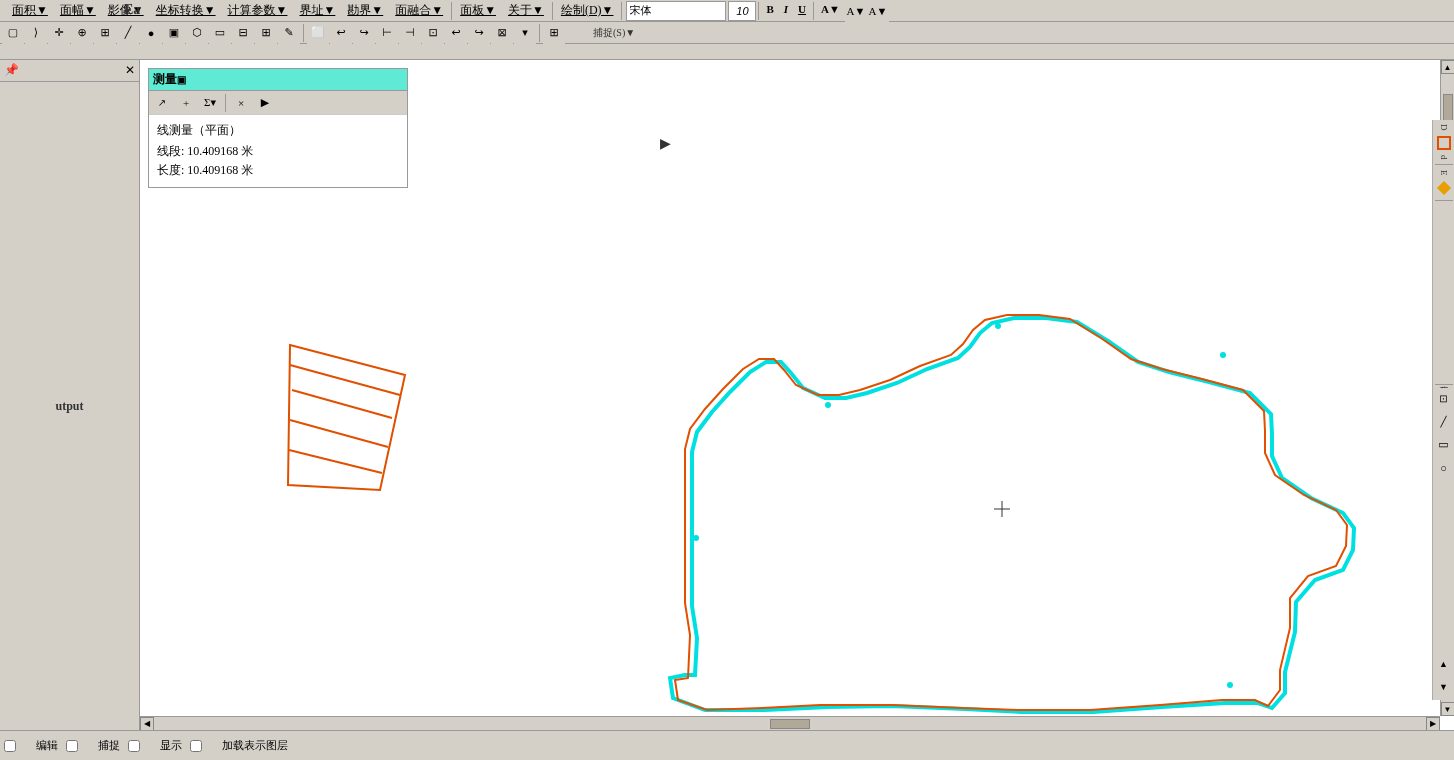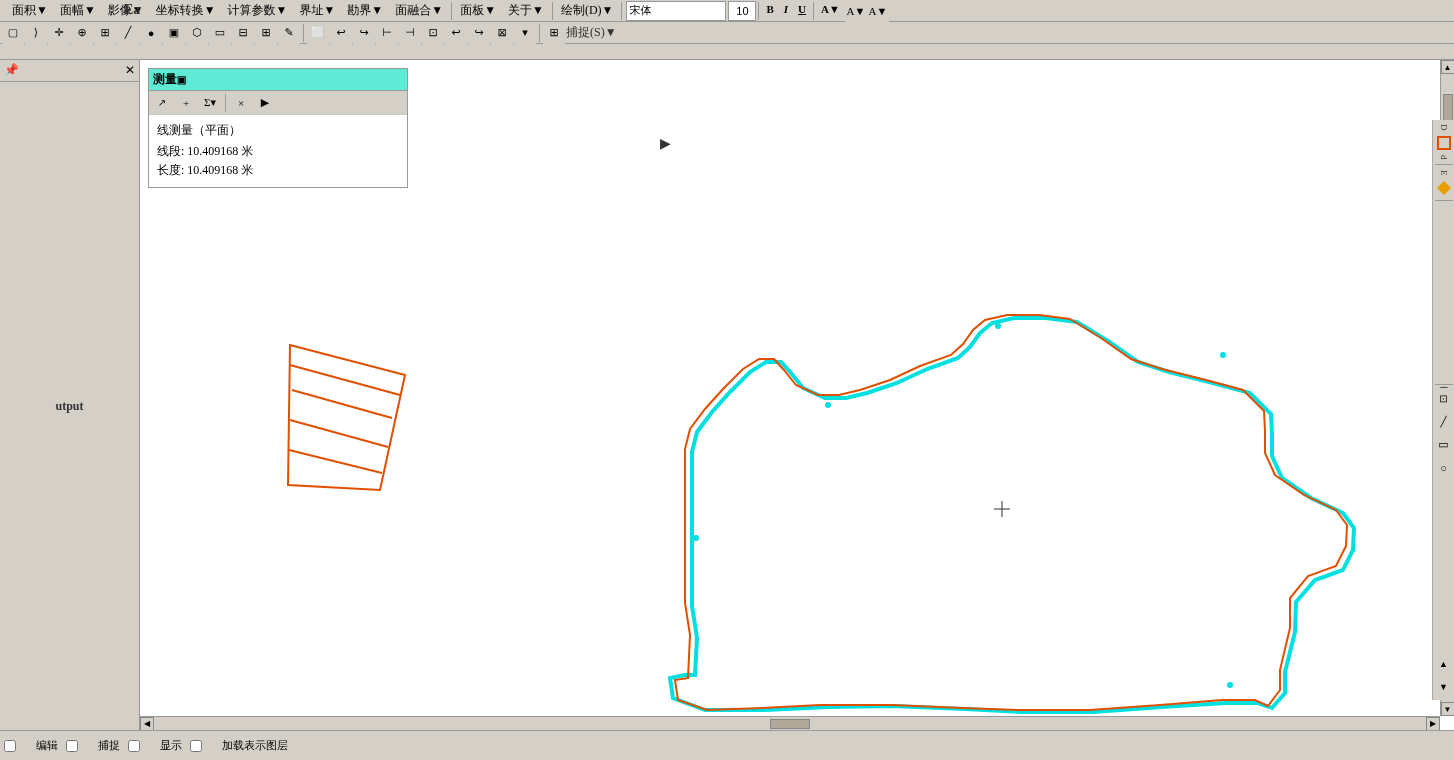--- a/index.html
+++ b/index.html
@@ -24,20 +24,21 @@
       padding: 0 2px;
       border-bottom: 1px solid #999;
       gap: 2px;
     }
 
     .menu-item {
       padding: 2px 6px;
       font-size: 12px;
       cursor: pointer;
       white-space: nowrap;
+      text-decoration: underline;
     }
 
     #toolbar1 {
       height: 26px;
       background: #d4d0c8;
       display: flex;
       align-items: center;
       padding: 1px 2px;
       border-bottom: 1px solid #999;
       gap: 1px;
@@ -204,20 +205,21 @@
     }
 
     .font-size-input {
       height: 20px;
       width: 28px;
       background: white;
       border: 1px solid #999;
       font-size: 11px;
       padding: 0 2px;
       text-align: center;
+      font-style: italic;
     }
 
     
     #ea-label {
       position: absolute;
       top: 12px;
       left: 124px;
       font-size: 14px;
       font-weight: bold;
       color: #333;
@@ -342,21 +344,21 @@
     <span class="tb-btn">↪</span>
     <span class="tb-btn">⊢</span>
     <span class="tb-btn">⊣</span>
     <span class="tb-btn">⊡</span>
     <span class="tb-btn">↩</span>
     <span class="tb-btn">↪</span>
     <span class="tb-btn">⊠</span>
     <span class="tb-btn">▾</span>
     <div class="tb-separator"></div>
     <span class="tb-btn">⊞</span>
-    <span style="font-size:12px;color:#333;">捕捉(S)▼</span>
+    <span style="font-size:10px;color:#333;margin-left:27px;">捕捉(S)▼</span>
   </div>
 </div>
 
 <div id="measure-popup">
   <div id="measure-popup-header">
     <span>测量</span>
     <span style="cursor:pointer;font-size:10px;">▣</span>
   </div>
   <div id="measure-popup-toolbar">
     <span class="tb-btn" style="font-size:10px;">↗</span>

